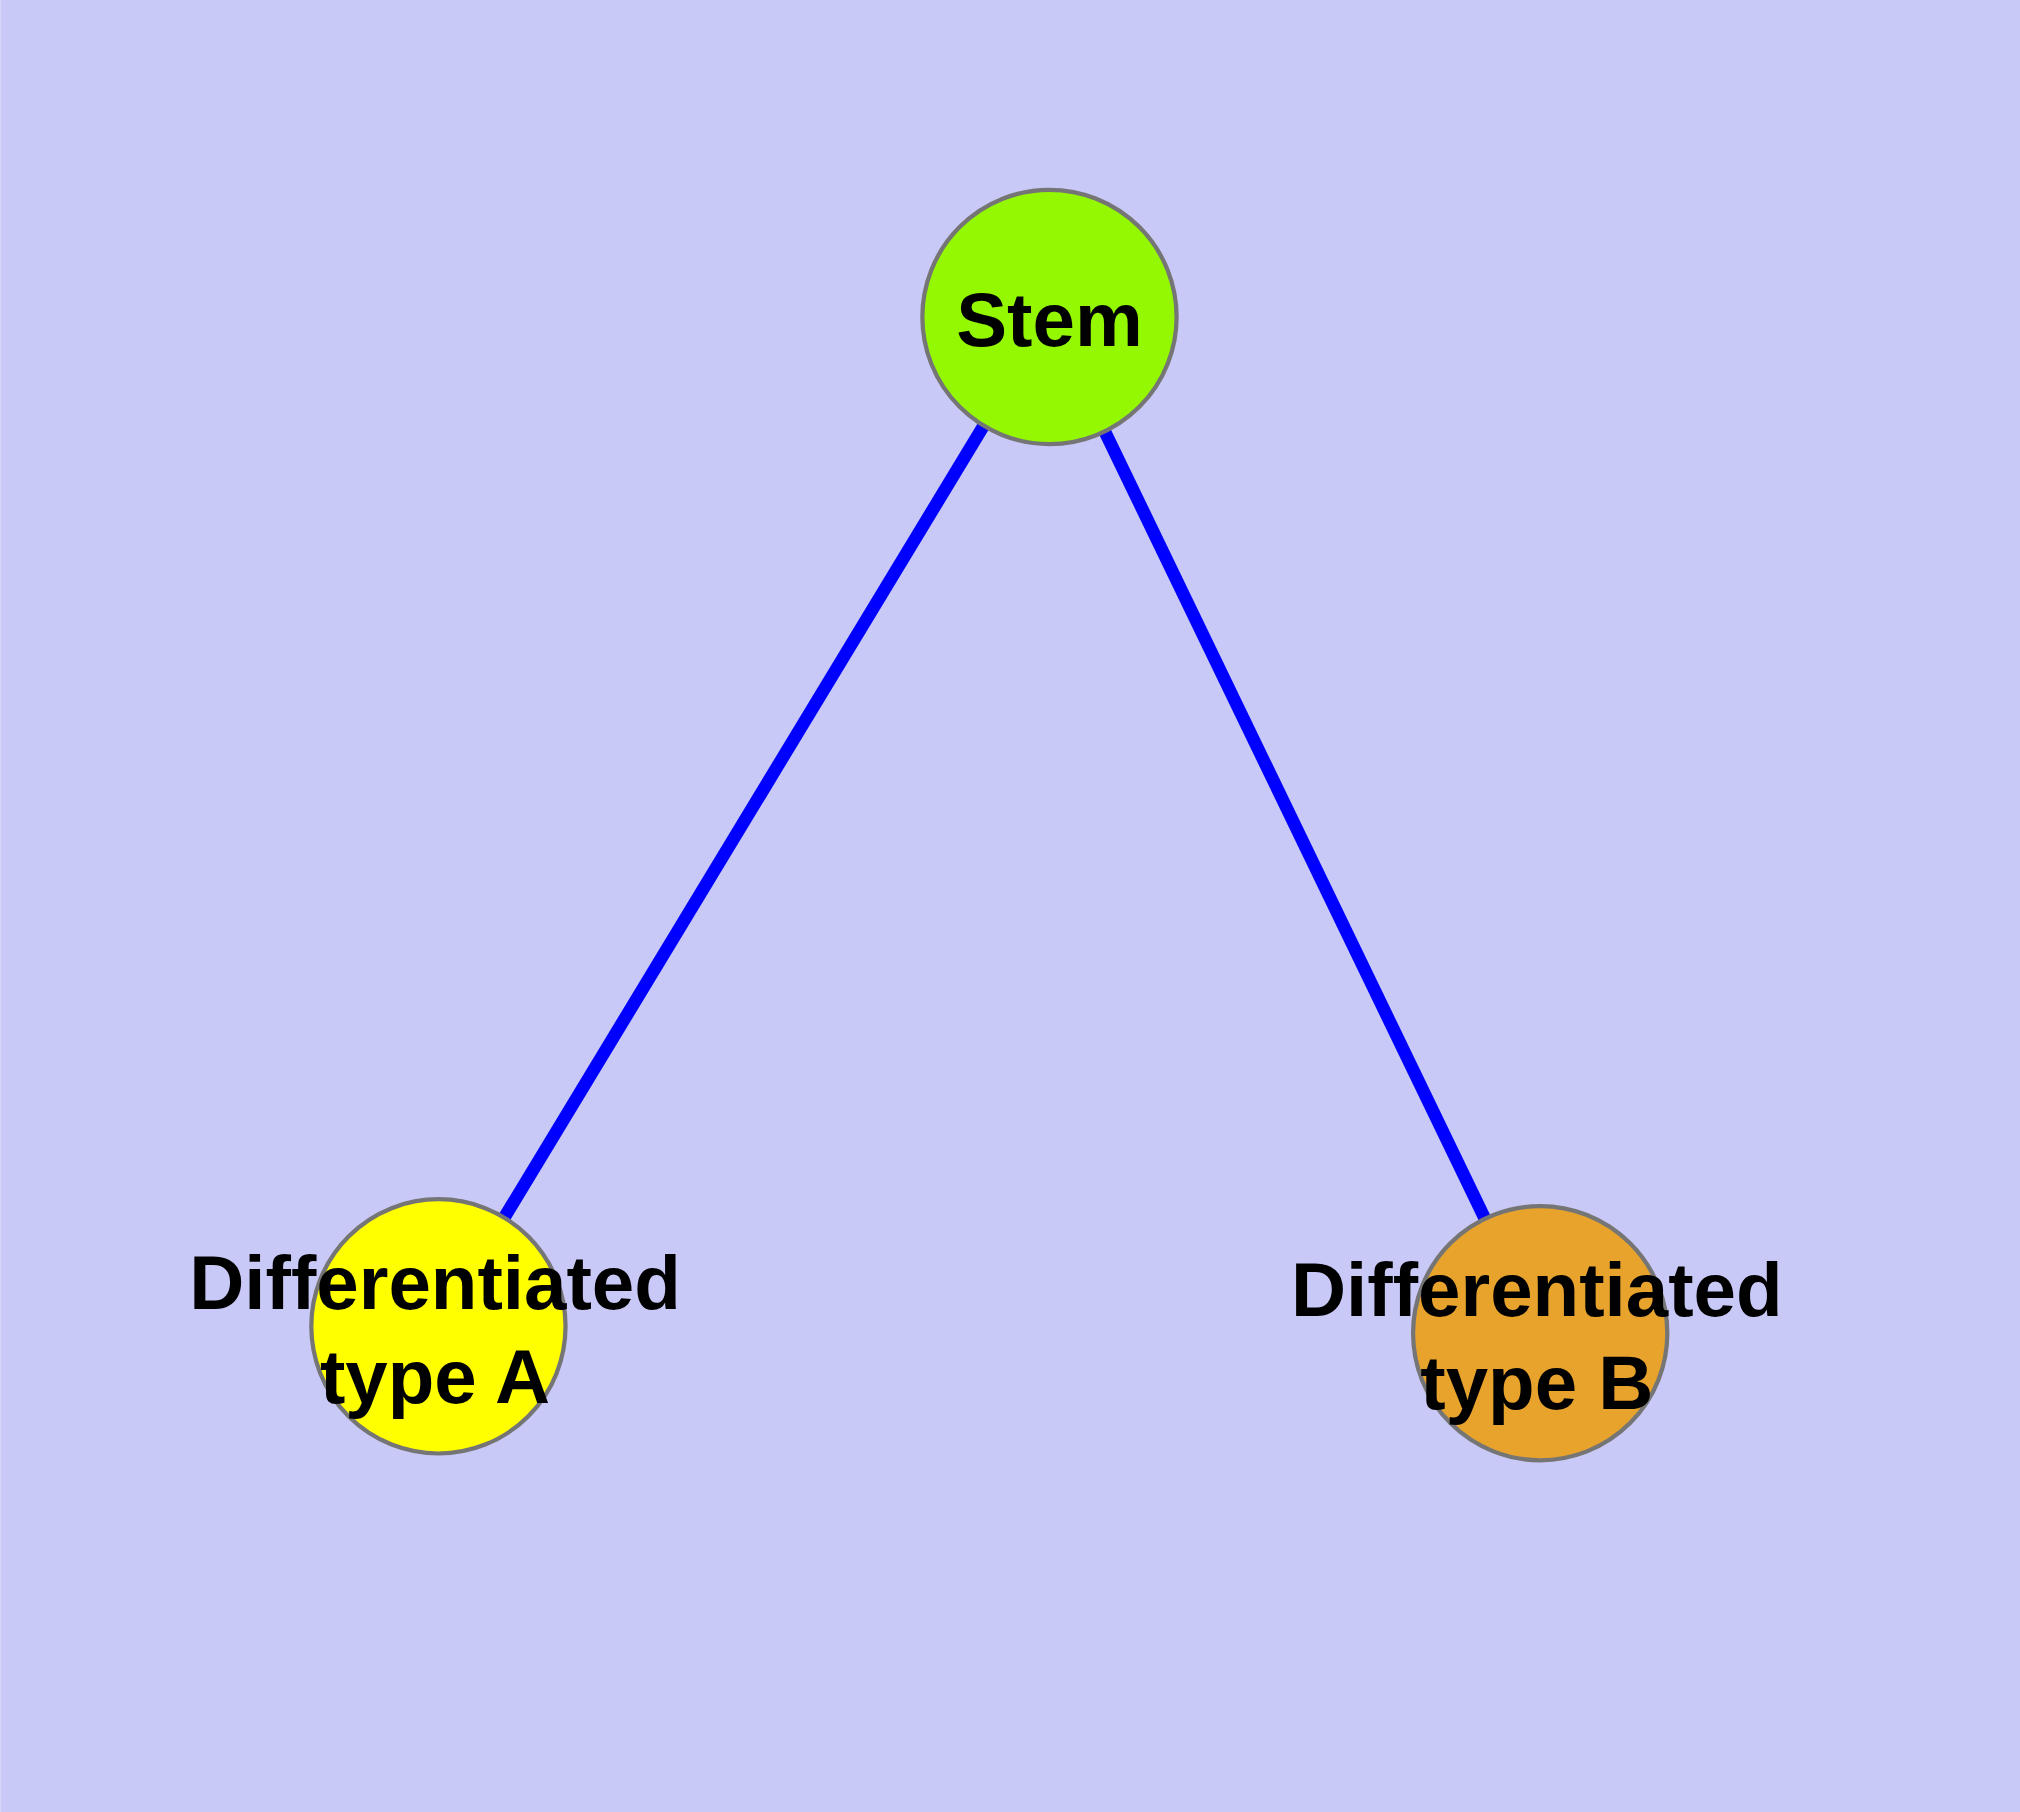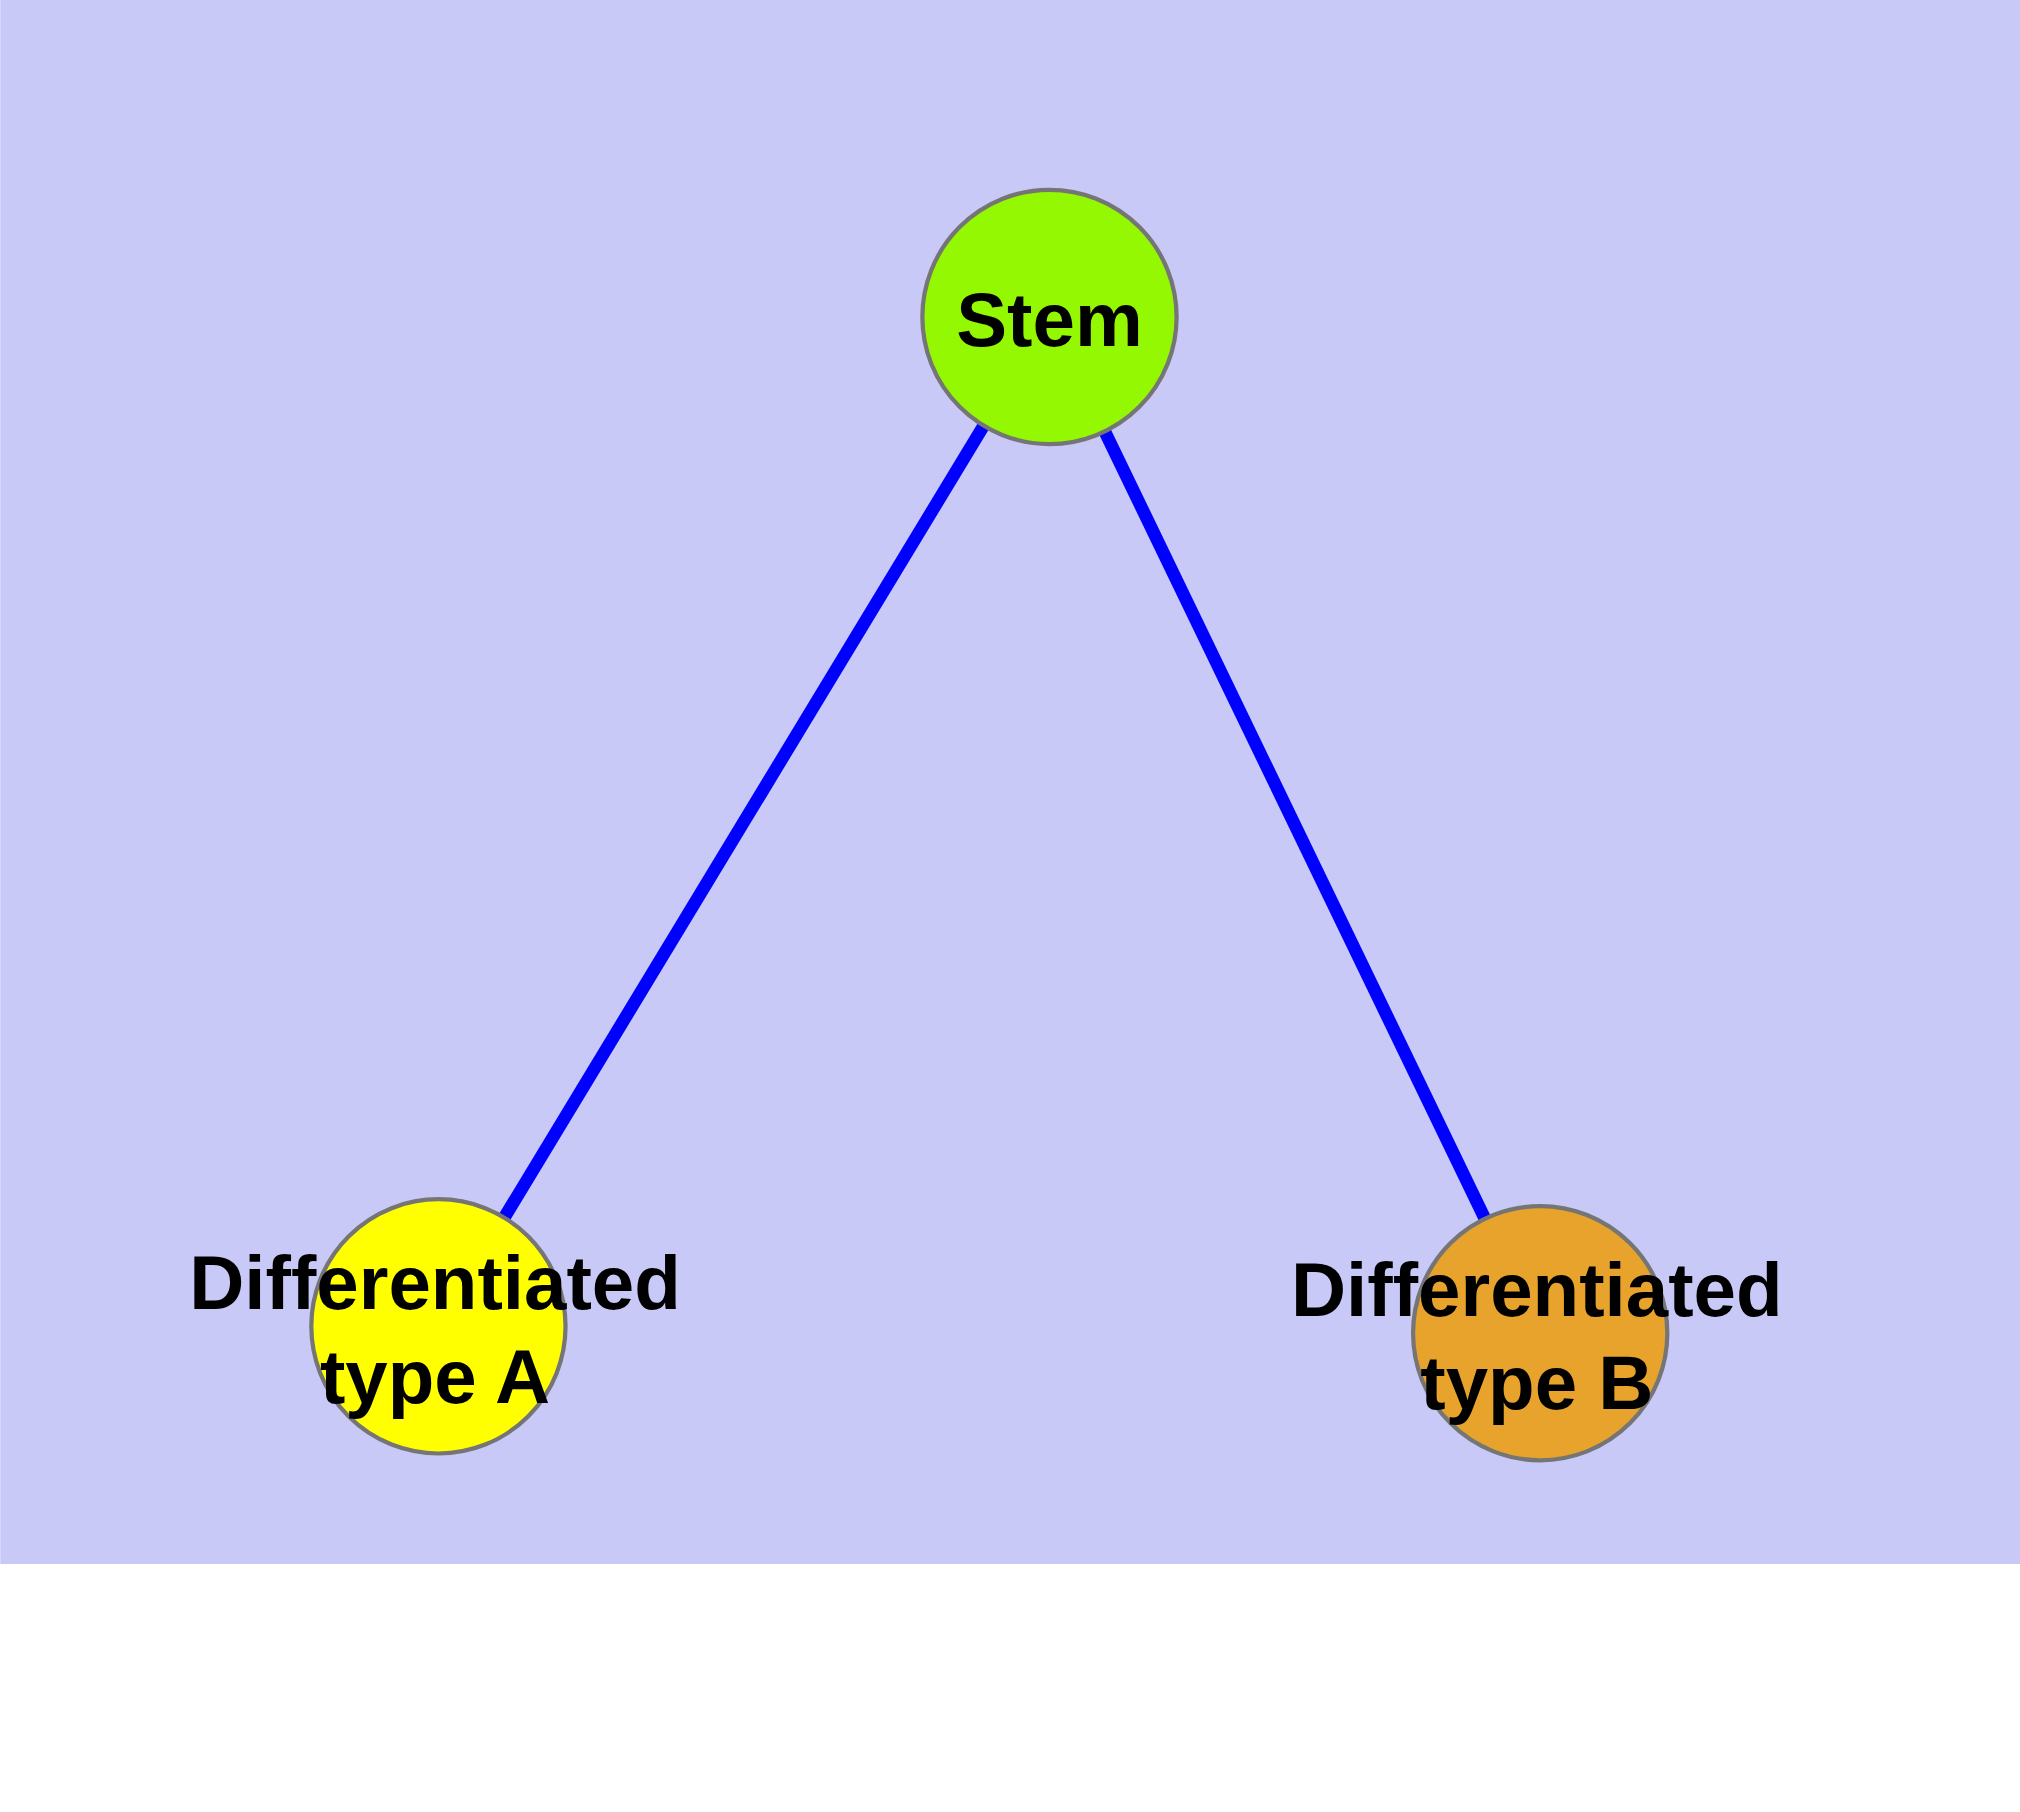--- a/index.html
+++ b/index.html
@@ -2,21 +2,21 @@
 <html style="font-size:13.6px"><head>
 <meta charset="utf-8">
 <style>
   html, body {
     margin: 0;
     padding: 0;
     background: #ffffff;
   }
   .stage {
     width: 2021px;
-    height: 1564px;
+    height: 1812px;
     position: relative;
     overflow: hidden;
   }
   svg.diagram {
     display: block;
     width: 2021px;
     height: 1812px;
   }
   .edge {
     stroke-width: 15;

